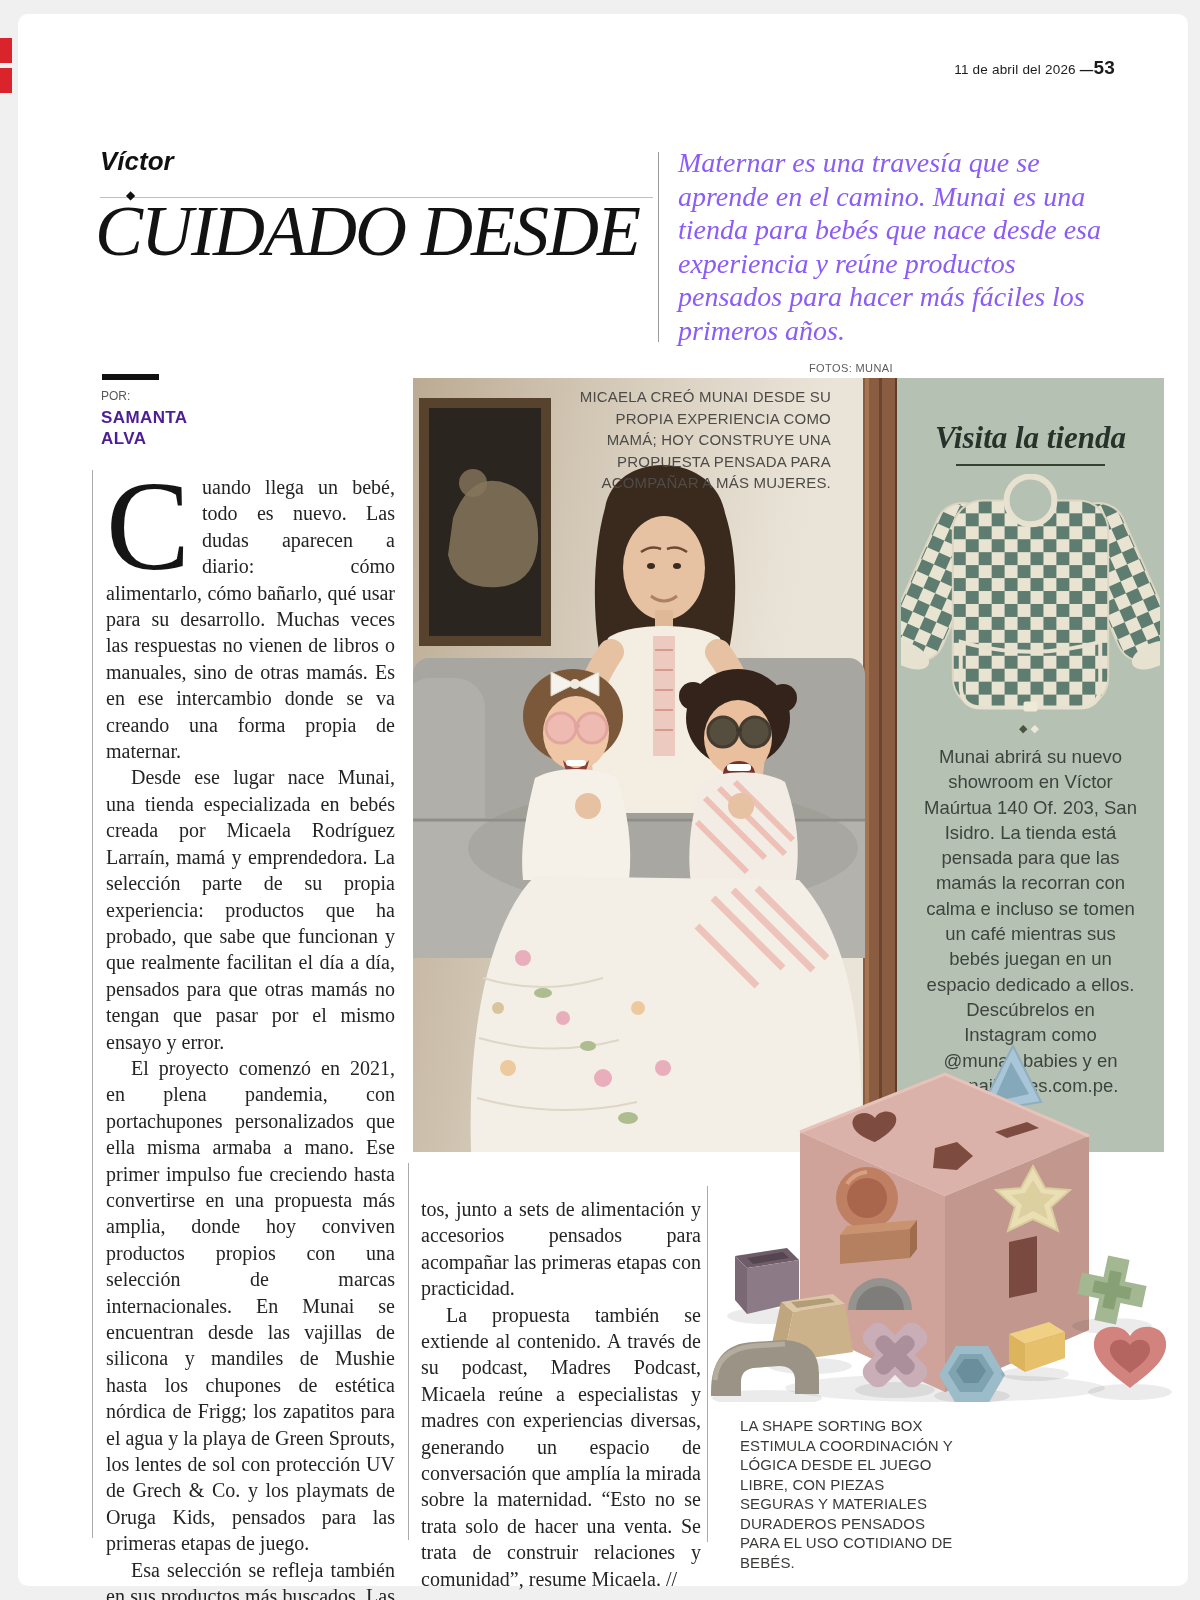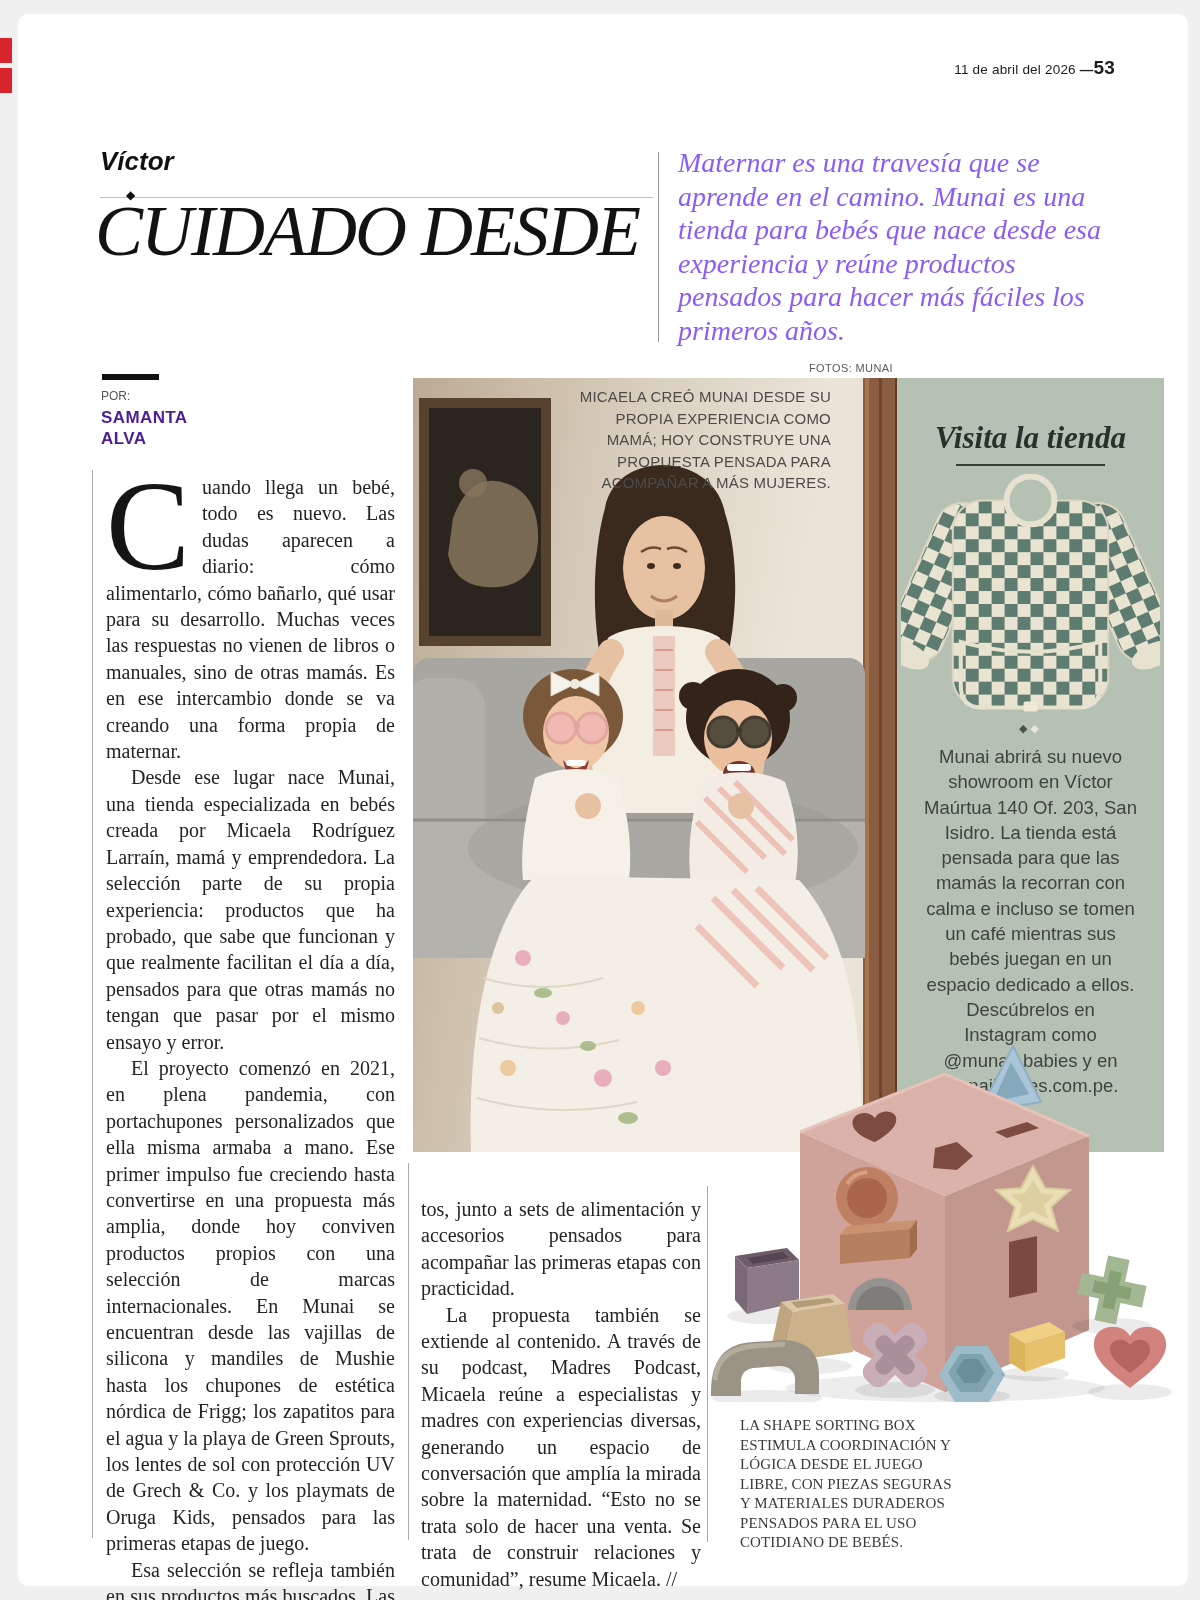--- a/index.html
+++ b/index.html
@@ -56,21 +56,21 @@
   svg.bib{position:absolute;left:4px;top:96px;}
   .sidebar-diamonds{position:absolute;left:0;top:344px;width:100%;text-align:center;
                     font-size:11px;letter-spacing:3px;}
   .sidebar-diamonds .d1{color:#49553f}
   .sidebar-diamonds .d2{color:#ece7d6}
   .sidebar-body{position:absolute;left:26px;top:366px;width:215px;text-align:center;
                 font-size:18.5px;line-height:25.3px;color:#3d443d;}
 
   svg.toy{position:absolute;left:695px;top:1030px;z-index:5;}
   .toy-caption{position:absolute;left:740px;top:1416px;width:214px;font-size:15px;
-               line-height:19.5px;color:#3a3a38;letter-spacing:.1px;font-family:Liberation Serif, serif;}
+               line-height:19.5px;color:#3a3a38;letter-spacing:.1px;}
 
   .col2-rule-a{position:absolute;left:408px;top:1163px;width:1px;height:377px;background:#ababab;}
   .col2-rule-b{position:absolute;left:707px;top:1186px;width:1px;height:356px;background:#ababab;}
 </style>
 </head>
 <body>
 
 <div class="canvas">
   <div class="page-bg"></div>
   <div class="red-mark m1"></div>

